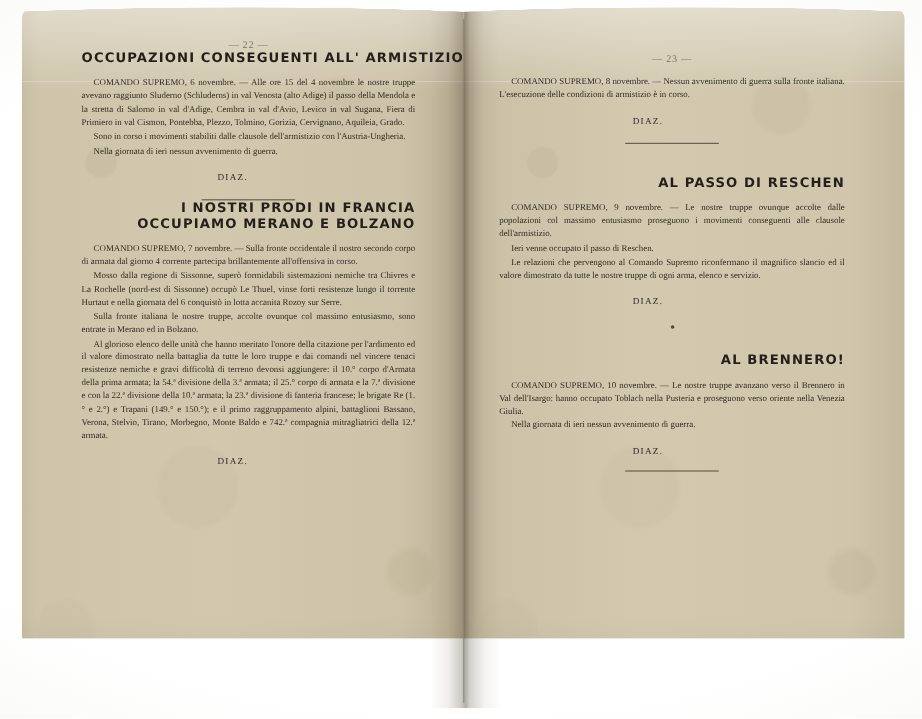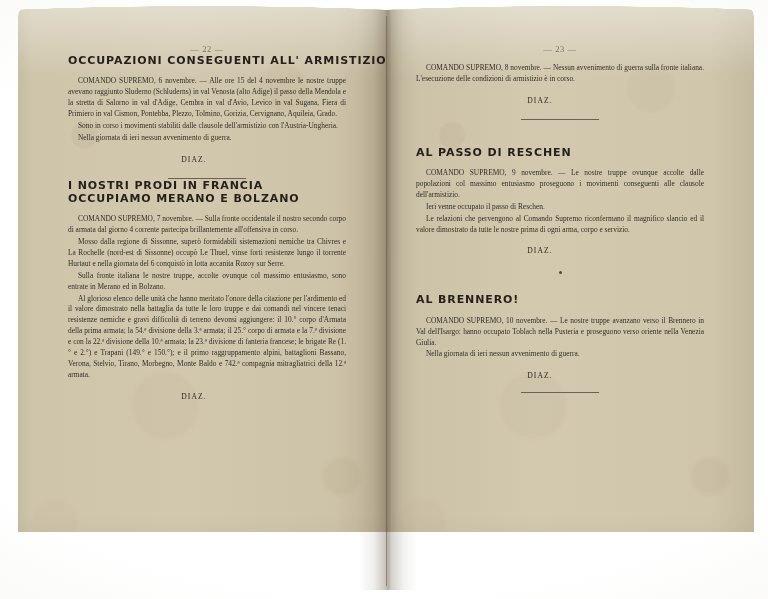--- a/index.html
+++ b/index.html
@@ -163,30 +163,30 @@
   .page-left  { left: 50px;  width: 278px; }
   .page-right { left: 398px; width: 288px; }
 
   .folio {
     text-align: center;
     font-size: 8.5px;
     letter-spacing: .6px;
     color: #54503f;
     opacity: .72;
   }
-  .page-left  .folio { margin-top: 38px; }
+  .page-left  .folio { margin-top: 26px; }
   .page-right .folio { margin-top: 38px; }
 
   h2.head {
     font-family: "DejaVu Sans", sans-serif;
     font-weight: 700;
     font-size: 11px;
     line-height: 1.22;
     letter-spacing: .9px;
-    text-align: left;
+    text-align: right;
     margin: 0;
     color: #241f1a;
     white-space: nowrap;
   }
   h2.head.two-line { white-space: normal; }
   h2.head .l2 { display: block; }
 
   .head-1 { margin-top: 30px; }
   .head-2 { margin-top: 22px; font-size: 10.5px; letter-spacing: .7px; }
   .head-3 { margin-top: 0; }
@@ -292,21 +292,21 @@
       <p class="para">COMANDO SUPREMO, 8 novembre. — Nessun avvenimento di guerra sulla fronte italiana. L'esecuzione delle condizioni di armistizio è in corso.</p>
 
       <div class="sign sign-wide">DIAZ.</div>
 
       <div class="rule"></div>
 
       <h2 class="head head-4" style="margin-top:26px;">AL PASSO DI RESCHEN</h2>
 
       <p class="para">COMANDO SUPREMO, 9 novembre. — Le nostre truppe ovunque accolte dalle popolazioni col massimo entusiasmo proseguono i movimenti conseguenti alle clausole dell'armistizio.</p>
       <p class="para tight">Ieri venne occupato il passo di Reschen.</p>
-      <p class="para tight">Le relazioni che pervengono al Comando Supremo riconfermano il magnifico slancio ed il valore dimostrato da tutte le nostre prima di ogni arma, corpo e servizio.</p>
+      <p class="para tight">Le relazioni che pervengono al Comando Supremo riconfermano il magnifico slancio ed il valore dimostrato da tutte le nostre truppe di ogni arma, elenco e servizio.</p>
 
       <div class="sign sign-wide">DIAZ.</div>
 
       <div class="dot-ornament"></div>
 
       <h2 class="head head-4" style="margin-top:19px;">AL BRENNERO!</h2>
 
       <p class="para">COMANDO SUPREMO, 10 novembre. — Le nostre truppe avanzano verso il Brennero in Val dell'Isargo: hanno occupato Toblach nella Pusteria e proseguono verso oriente nella Venezia Giulia.</p>
       <p class="para tight">Nella giornata di ieri nessun avvenimento di guerra.</p>
 

